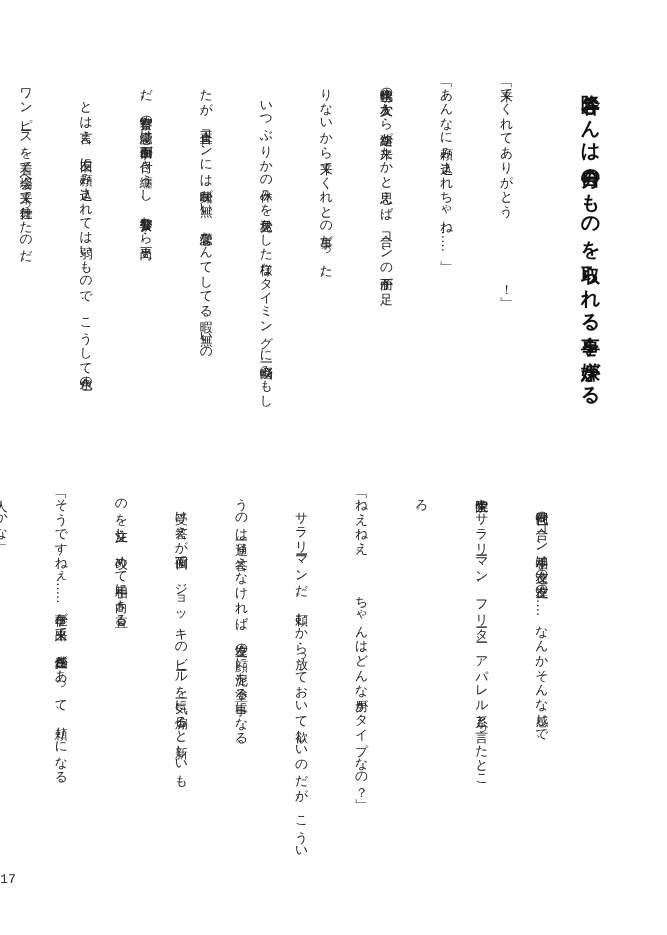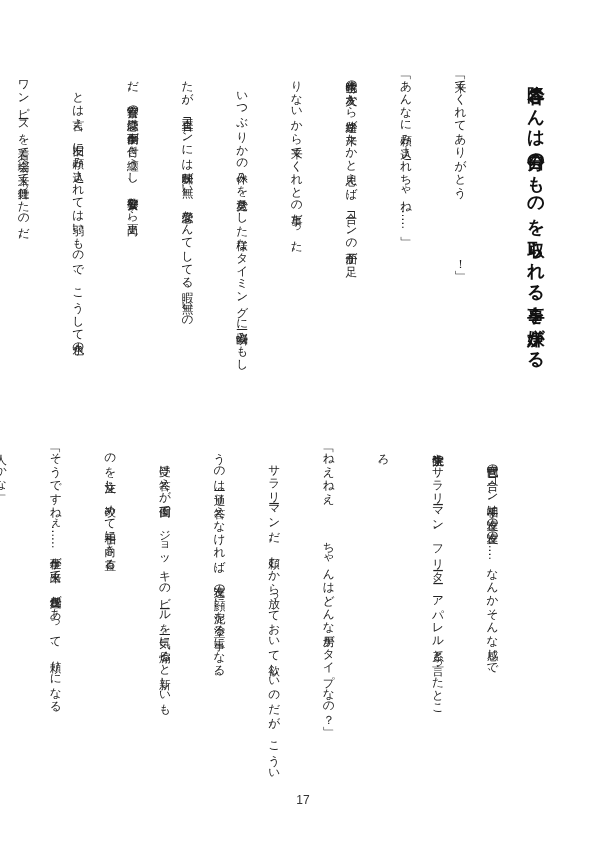--- a/index.html
+++ b/index.html
@@ -14,21 +14,21 @@
   .block {
     position: absolute; writing-mode: vertical-rl;
     font-size: 11.7px; line-height: 18.2px; letter-spacing: 0px;
     white-space: pre; color: #222;
   }
   .block-top { right: 100px; top: 72px; height: 330px; }
   .block-bottom { right: 68px; top: 445px; height: 335px; }
   .line { display: block; }
   .page-number {
     position: absolute; left: 0; width: 606px; top: 793px;
-    text-align: center; font-family: Liberation Sans, sans-serif;
+    text-align: left; font-family: Liberation Mono, monospace;
     font-size: 12px; color: #333;
   }
 </style>
 </head>
 <body>
 
 <div class="page">
 
   <div class="title">降谷さんは自分のものを取られる事を嫌がる</div>
 

